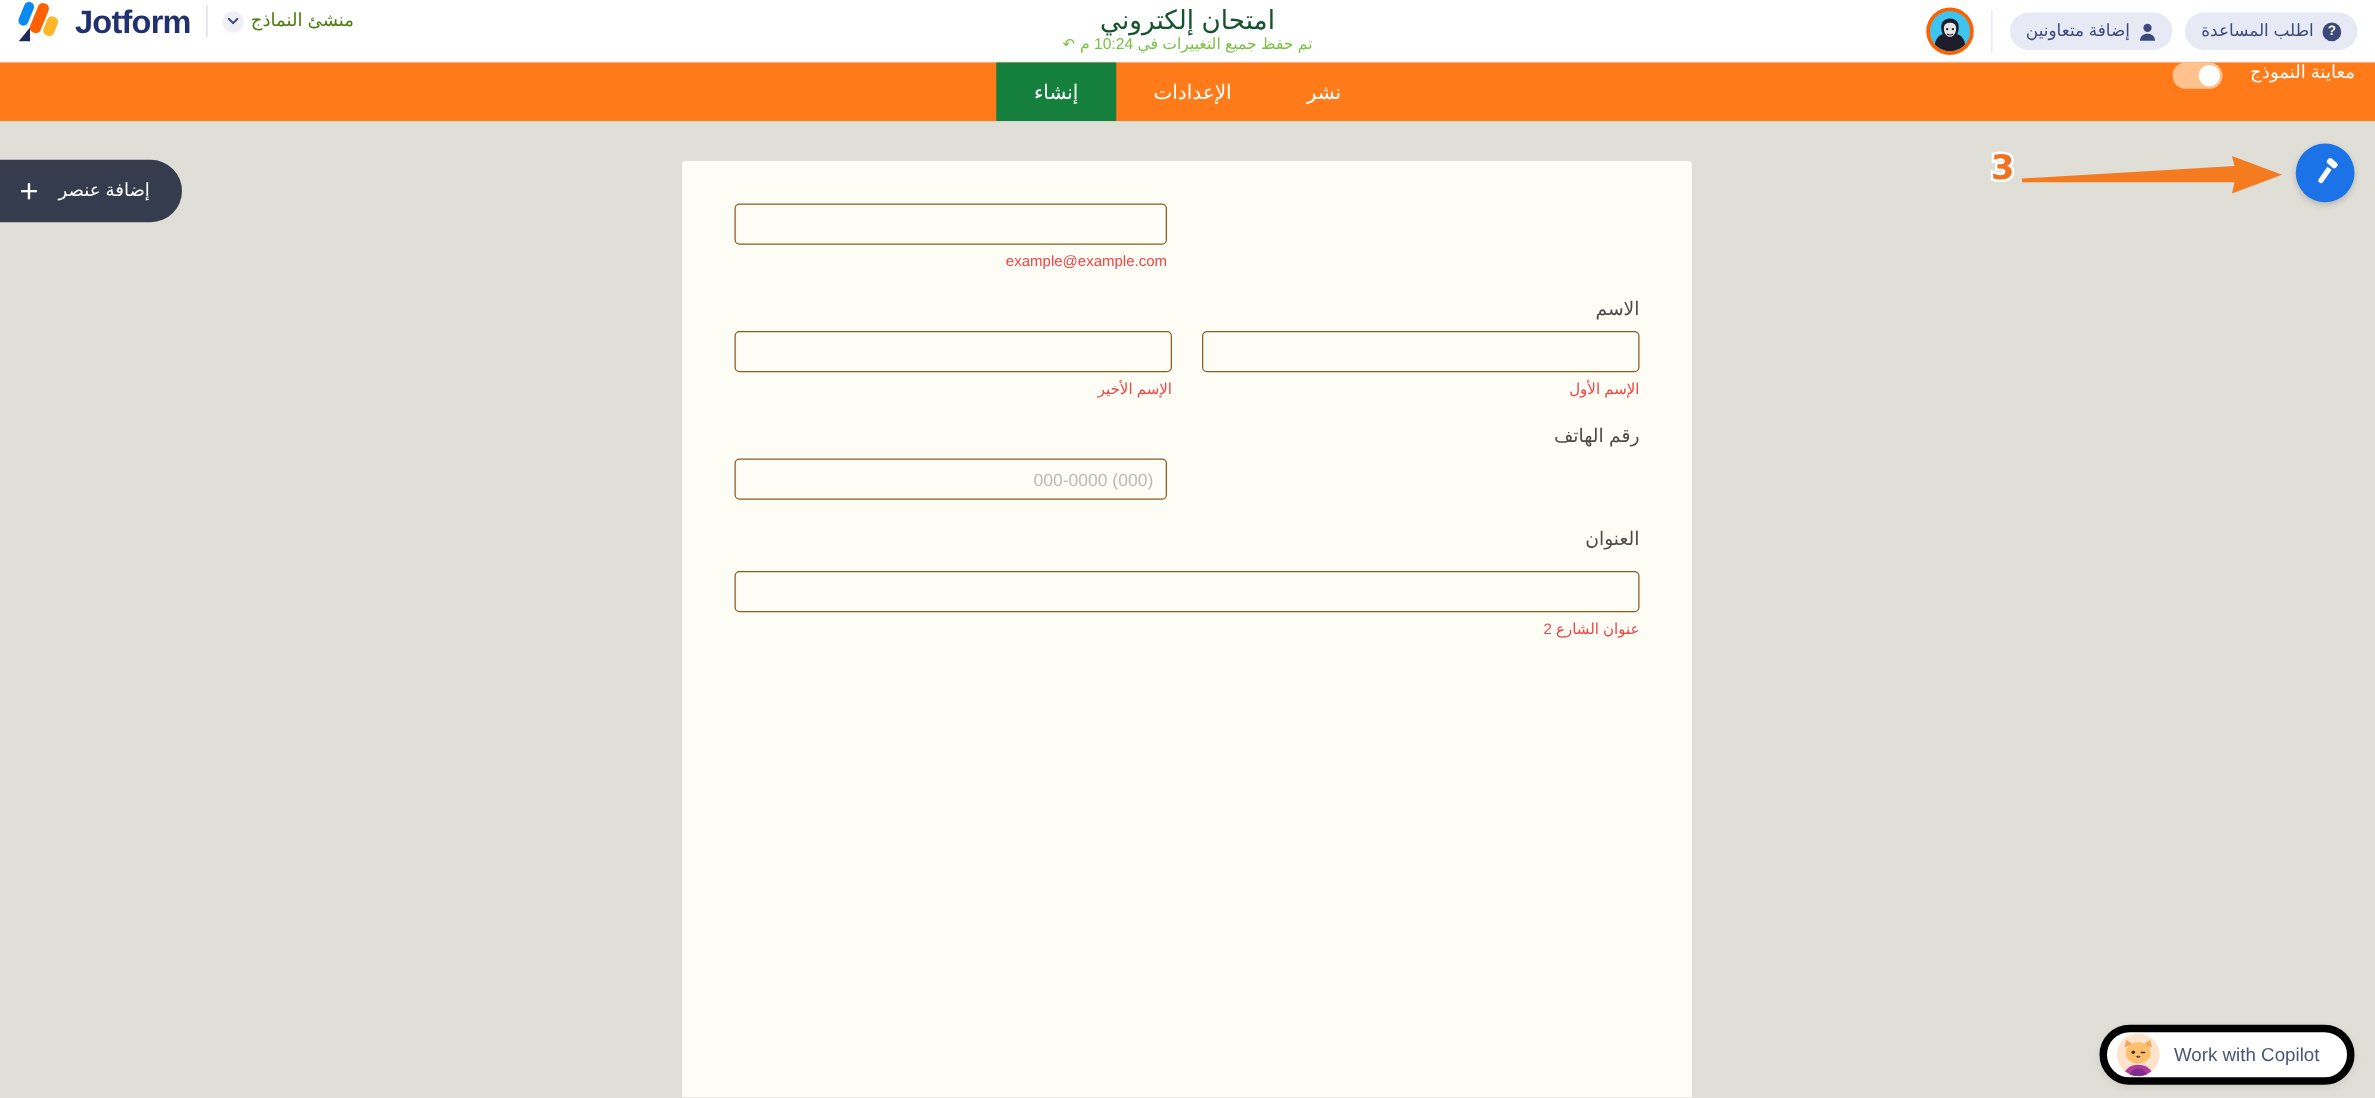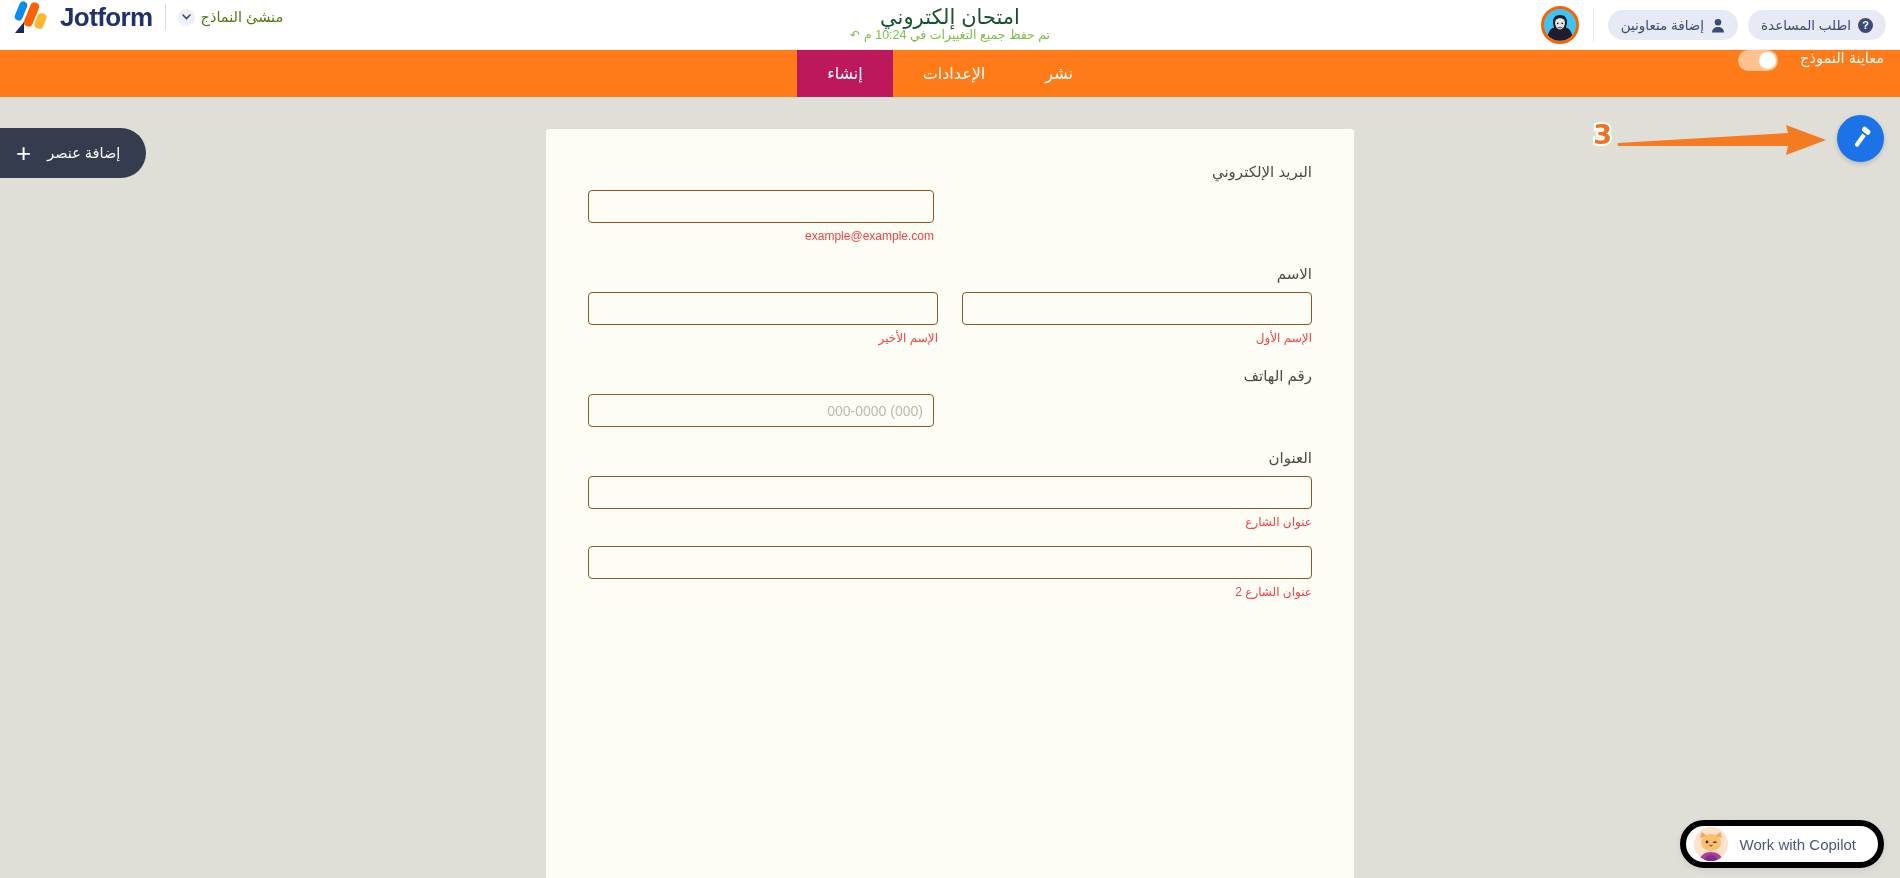--- a/index.html
+++ b/index.html
@@ -131,21 +131,21 @@
   }
   .nav-tab {
     display: flex; align-items: center; justify-content: center;
     padding: 0 30px;
     color: #ffffff;
     font-size: 16px;
     cursor: pointer;
     border: none; background: transparent;
     font-family: inherit;
   }
-  .nav-tab.active { background: #be185d; }
+  .nav-tab.active { background: #15803d; }
   .preview-zone {
     position: absolute;
     right: 16px; top: 0; height: 47px;
     display: flex; align-items: flex-start; gap: 22px;
     flex-direction: row-reverse;
   }
   .preview-label { color: #fff; font-size: 14.5px; }
   .toggle {
     width: 40px; height: 21px; border-radius: 11px;
     background: #ffc28f;
@@ -360,21 +360,20 @@
 <div class="workspace">
 
   <button class="add-element-btn">
     <span class="plus">+</span>
     <span>إضافة عنصر</span>
   </button>
 
   <div class="form-card">
 
     <div class="field">
-      <div class="field-label">البريد الإلكتروني</div>
       <div class="w-348" style="margin-right:auto;">
         <input class="inp" type="text" placeholder="" style="">
         <div class="sub-label">example@example.com</div>
       </div>
     </div>
 
     <div class="field">
       <div class="field-label">الاسم</div>
       <div class="row-2">
         <div>
@@ -391,24 +390,20 @@
     <div class="field">
       <div class="field-label">رقم الهاتف</div>
       <div class="w-348" style="margin-right:auto;">
         <input class="inp" type="text" placeholder="(000) 000-0000" style="">
         <div class="sub-label"></div>
       </div>
     </div>
 
     <div class="field">
       <div class="field-label">العنوان</div>
-      <div>
-        <input class="inp" type="text" placeholder="" style="">
-        <div class="sub-label">عنوان الشارع</div>
-      </div>
       <div style="margin-top:17px;">
         <input class="inp" type="text" placeholder="" style="">
         <div class="sub-label">عنوان الشارع 2</div>
       </div>
     </div>
 
   </div>
 
   <button class="paint-btn">
     <span>

